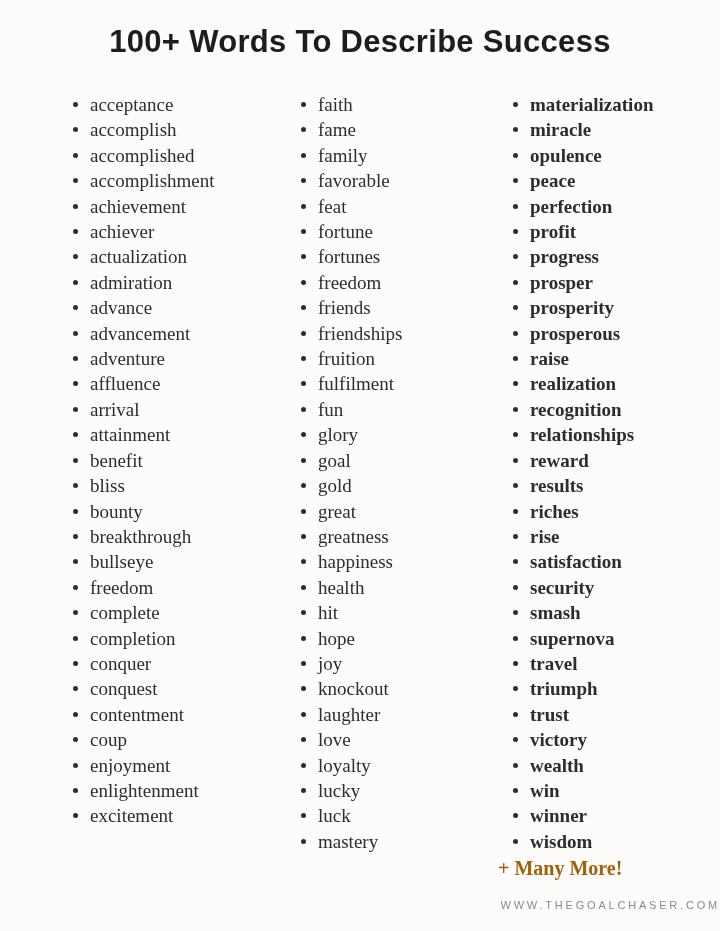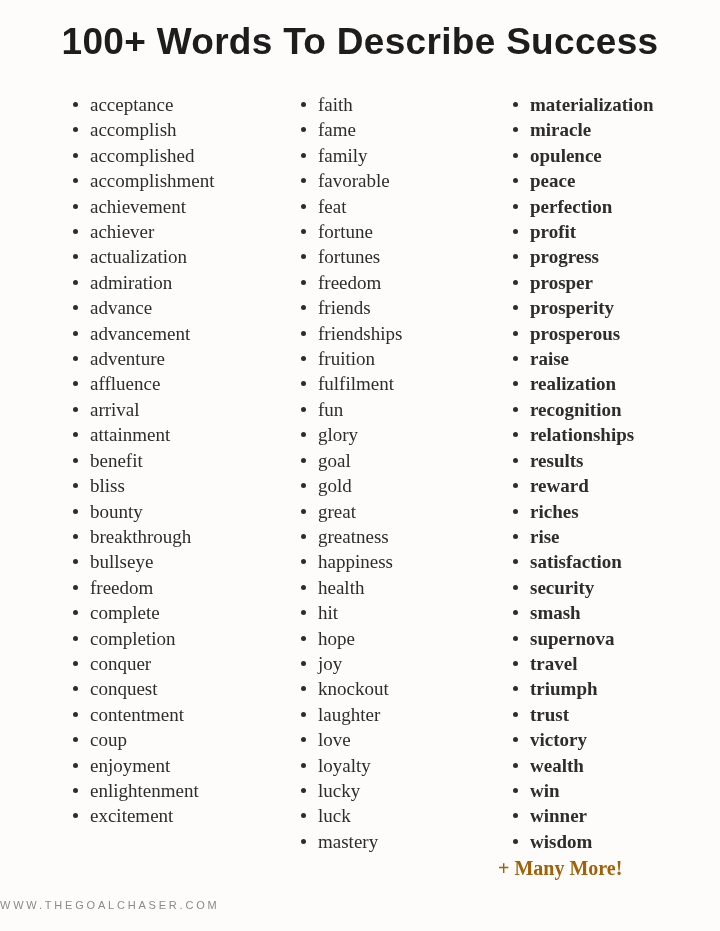--- a/index.html
+++ b/index.html
@@ -11,21 +11,21 @@
     overflow: hidden;
     font-family: "Liberation Serif", serif;
     box-sizing: border-box;
   }
   .page-title {
     margin: 0;
     padding-top: 23px;
     text-align: center;
     font-family: "Liberation Sans", sans-serif;
     font-weight: 700;
-    font-size: 37px;
+    font-size: 31px;
     line-height: 38px;
     letter-spacing: 0.3px;
     color: #1d1d1d;
   }
   .columns {
     display: flex;
     margin-top: 31px;
     justify-content: flex-end;
   }
   .col { box-sizing: border-box; }
@@ -58,21 +58,21 @@
     margin-top: 2px;
     font-size: 20px;
     line-height: 25px;
     color: #a16207;
   }
   .site-footer {
     position: absolute;
     left: 0;
     right: 0;
     bottom: 20px;
-    text-align: left;
+    text-align: right;
     font-family: "Liberation Sans", sans-serif;
     font-size: 11px;
     font-weight: 400;
     letter-spacing: 2.8px;
     color: #8a8a8a;
   }
 </style>
 </head>
 <body>
 
@@ -160,22 +160,22 @@
           <li><span class="bullet"></span><span>perfection</span></li>
           <li><span class="bullet"></span><span>profit</span></li>
           <li><span class="bullet"></span><span>progress</span></li>
           <li><span class="bullet"></span><span>prosper</span></li>
           <li><span class="bullet"></span><span>prosperity</span></li>
           <li><span class="bullet"></span><span>prosperous</span></li>
           <li><span class="bullet"></span><span>raise</span></li>
           <li><span class="bullet"></span><span>realization</span></li>
           <li><span class="bullet"></span><span>recognition</span></li>
           <li><span class="bullet"></span><span>relationships</span></li>
+          <li><span class="bullet"></span><span>reward</span></li>
           <li><span class="bullet"></span><span>results</span></li>
-          <li><span class="bullet"></span><span>reward</span></li>
           <li><span class="bullet"></span><span>riches</span></li>
           <li><span class="bullet"></span><span>rise</span></li>
           <li><span class="bullet"></span><span>satisfaction</span></li>
           <li><span class="bullet"></span><span>security</span></li>
           <li><span class="bullet"></span><span>smash</span></li>
           <li><span class="bullet"></span><span>supernova</span></li>
           <li><span class="bullet"></span><span>travel</span></li>
           <li><span class="bullet"></span><span>triumph</span></li>
           <li><span class="bullet"></span><span>trust</span></li>
           <li><span class="bullet"></span><span>victory</span></li>

